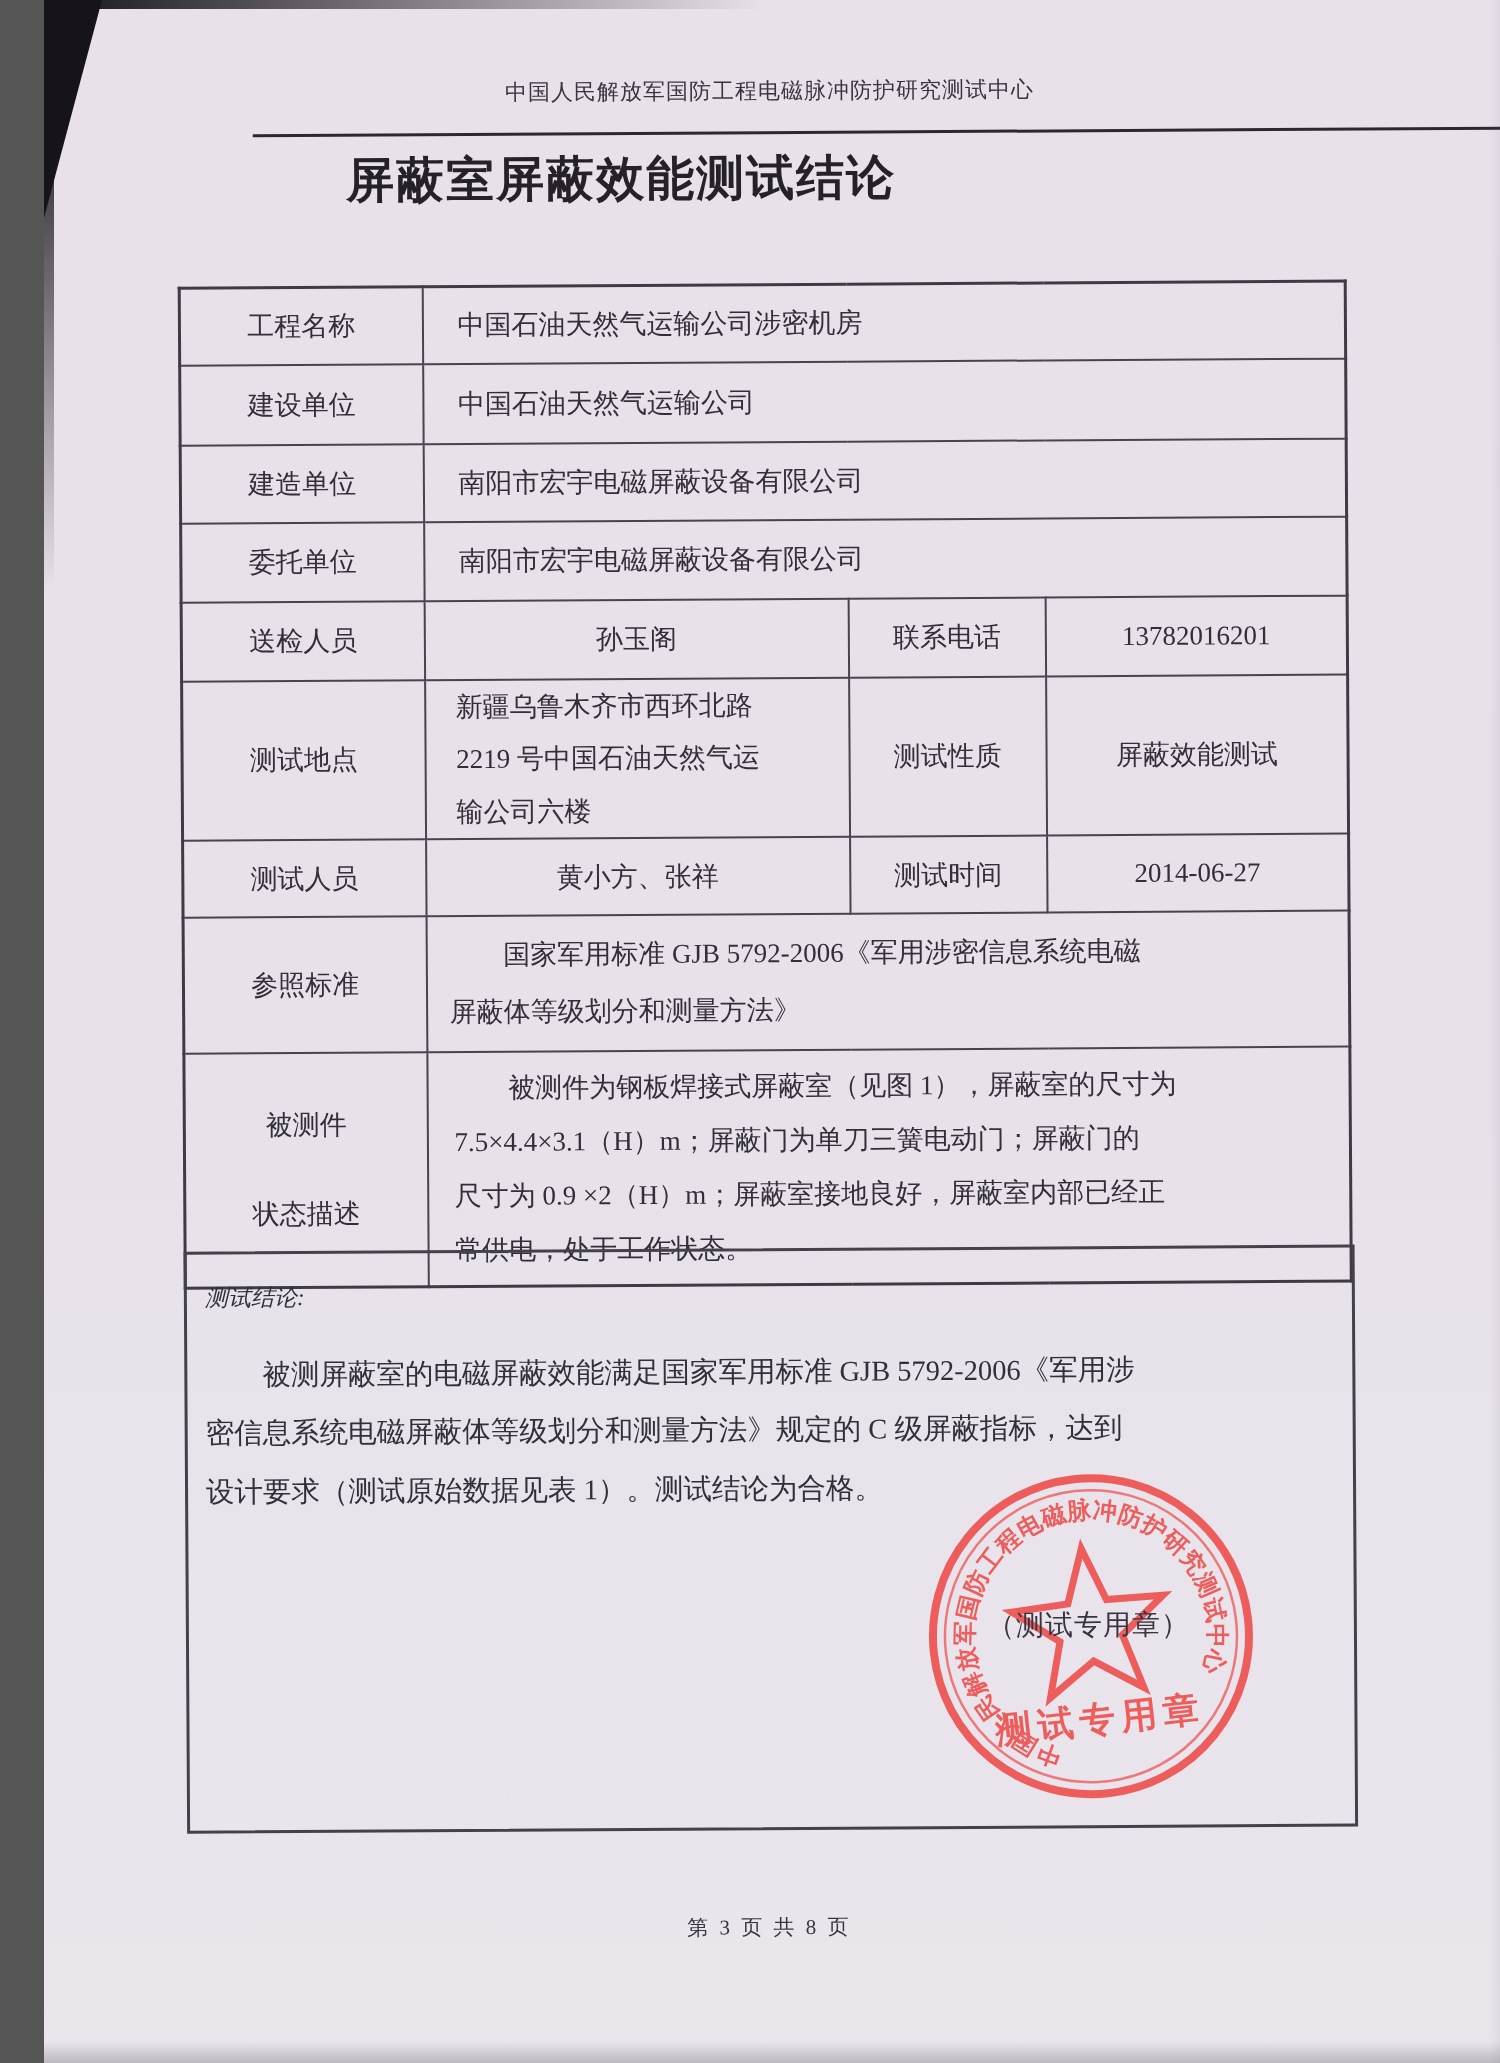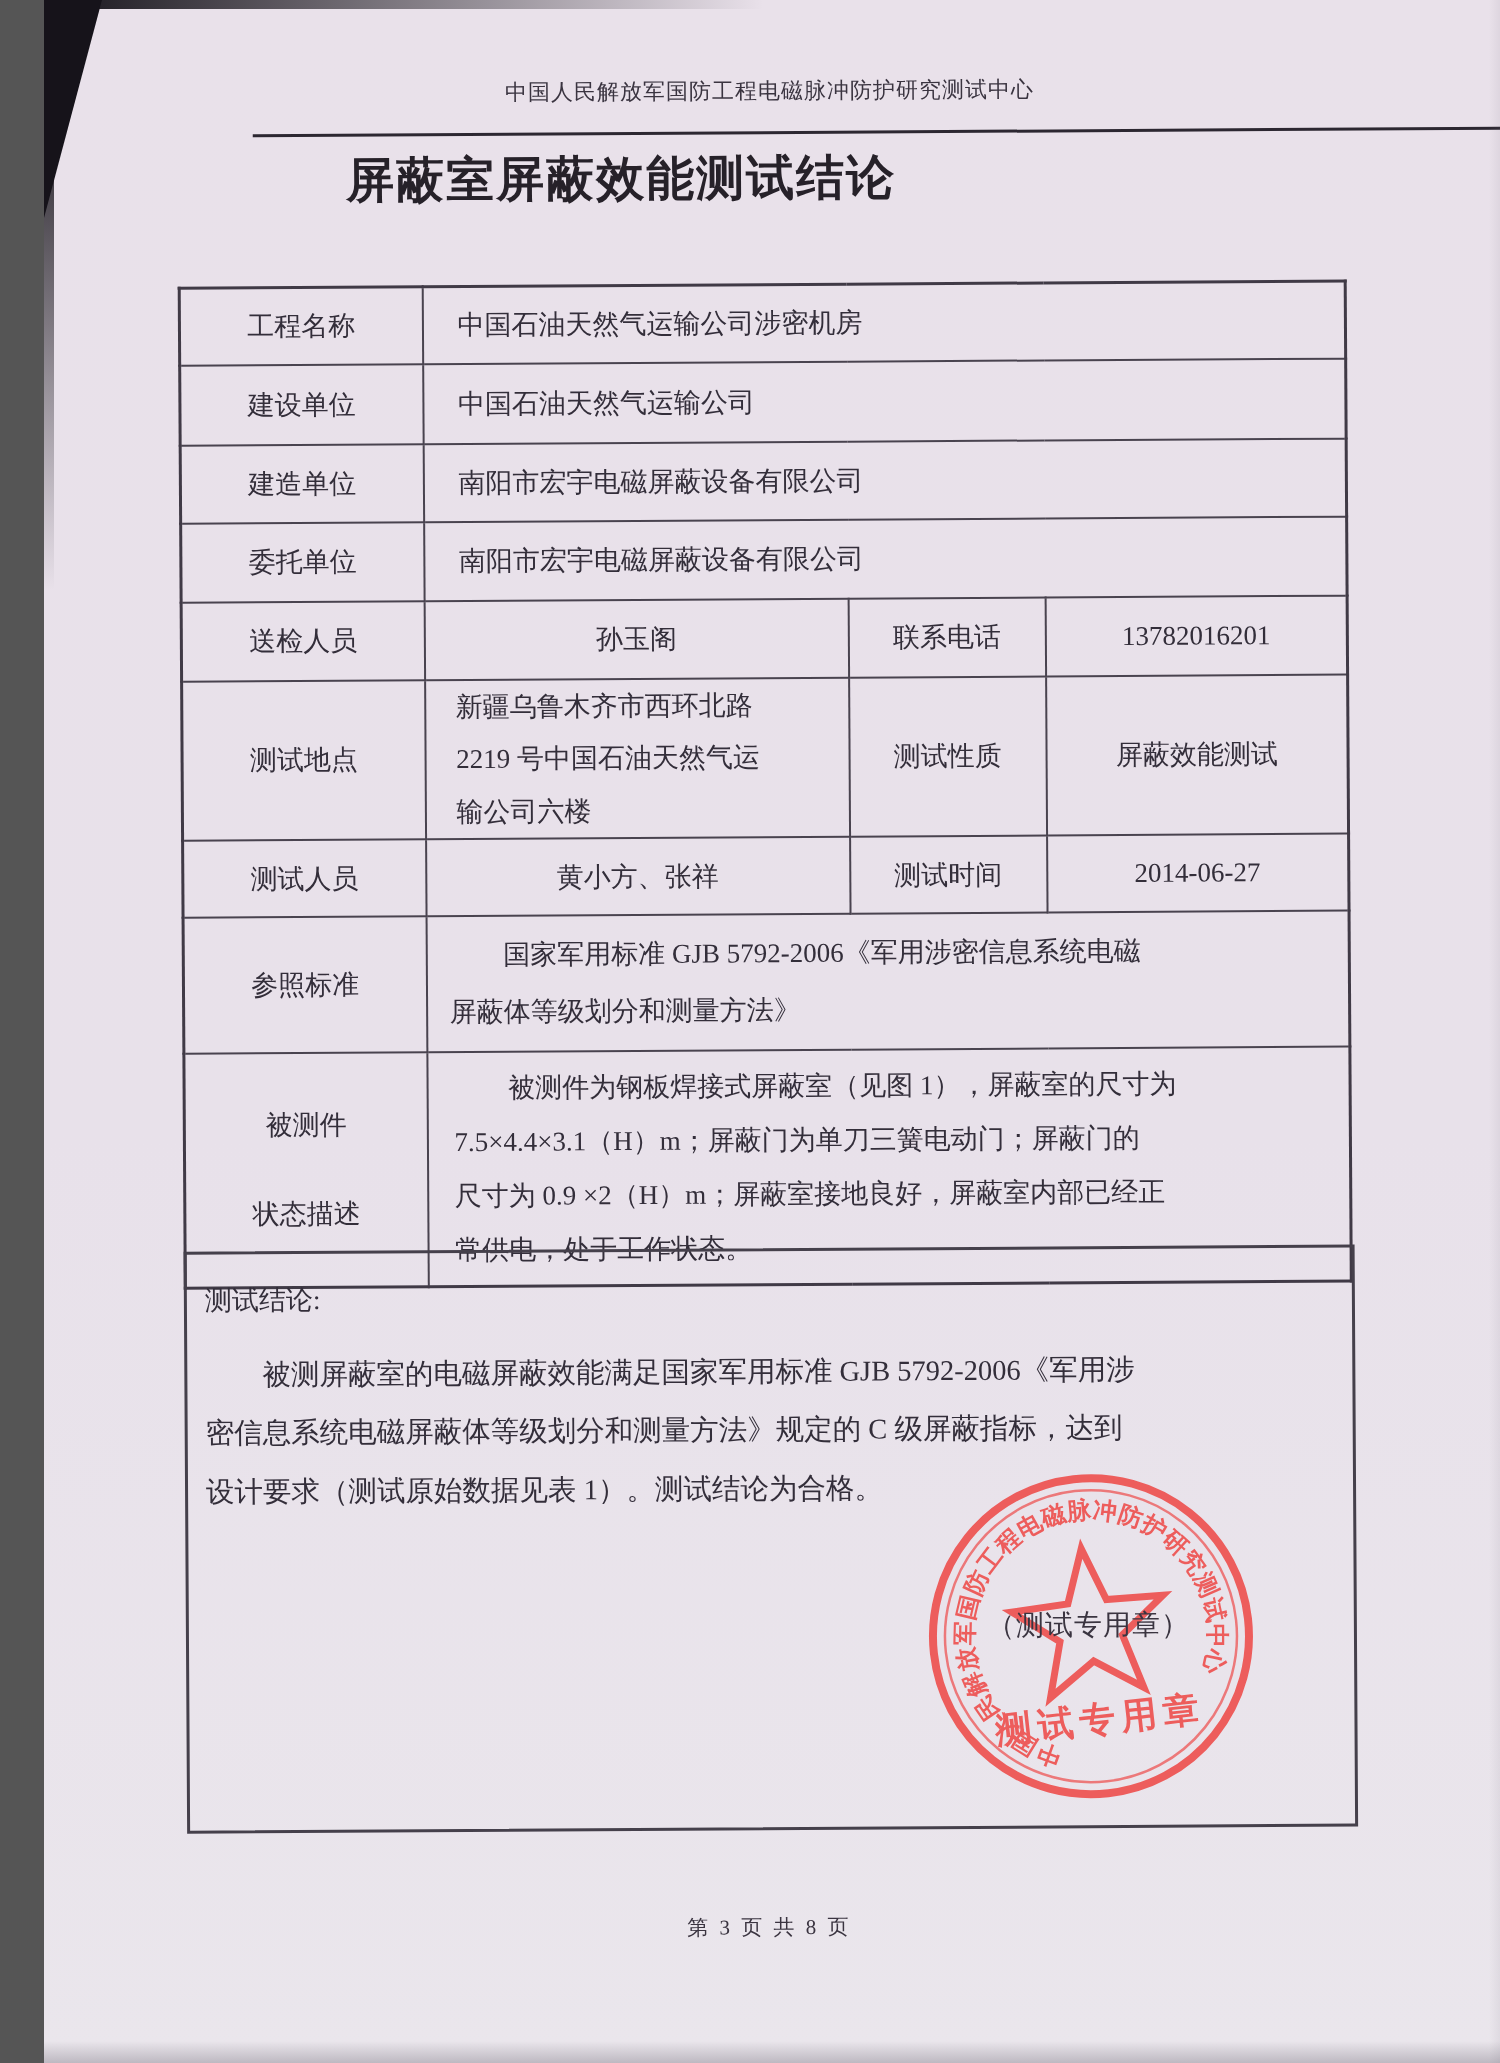--- a/index.html
+++ b/index.html
@@ -47,21 +47,21 @@
   td.lbl-tall { line-height:3.3; }
   tr.r0 td{height:77px;} tr.r1 td{height:80px;} tr.r2 td{height:78px;}
   tr.r3 td{height:79px;} tr.r4 td{height:79px;} tr.r5 td{height:154px;}
   tr.r6 td{height:77px;} tr.r7 td{height:115px;} tr.r8 td{height:215px;}
 
   .conclusion-box {
     position:absolute; top:1248px; left:137px; width:1171px; height:582px;
     border:3px solid #45404b;
   }
   .conclusion-heading {
-    position:absolute; top:28px; left:18px; font-size:27px; color:#332e3a;
+    position:absolute; top:28px; left:18px; font-size:23px; color:#332e3a;font-style:italic;
   }
   .conclusion-body {
     position:absolute; top:92px; left:18px; width:1132px;
     font-size:28.5px; line-height:2.05; text-indent:2em;
     white-space:pre-line; color:#332e3a;
   }
 
   .stamp {
     position:absolute; top:1466px; left:870px; width:344px; height:344px;
     transform:rotate(-6deg); opacity:0.9; z-index:4;

